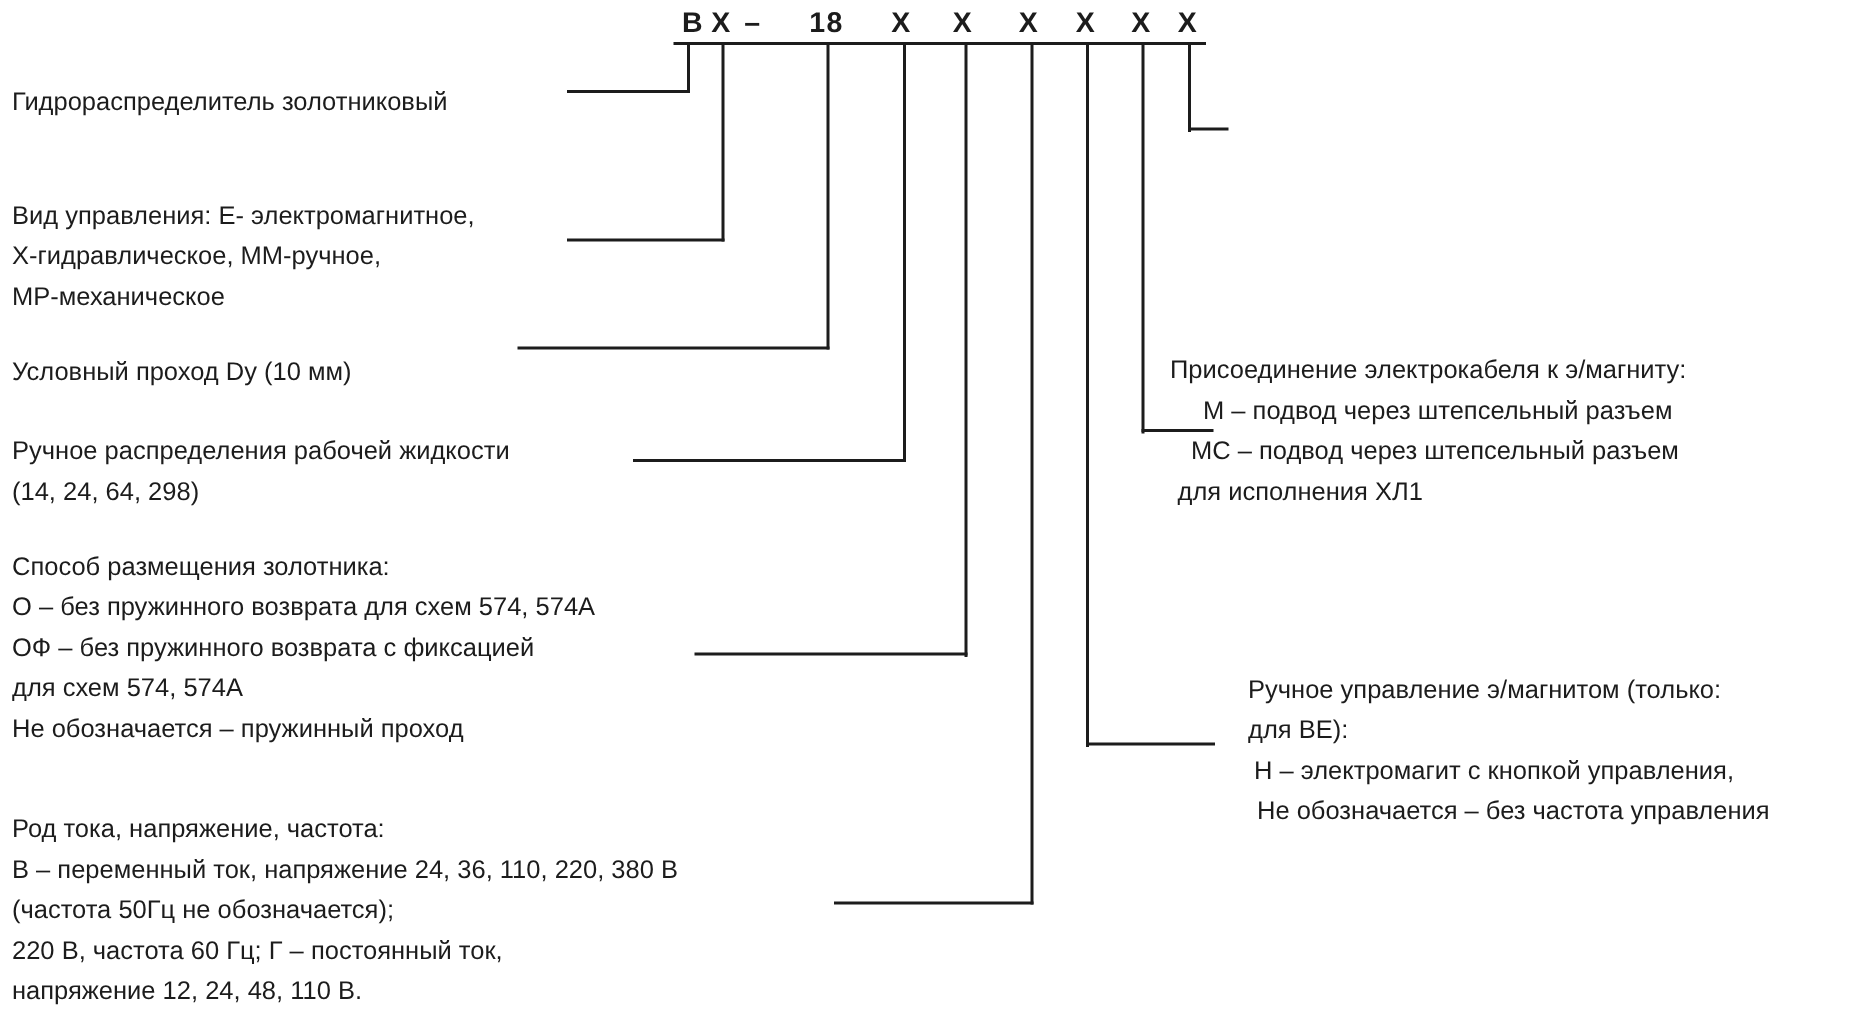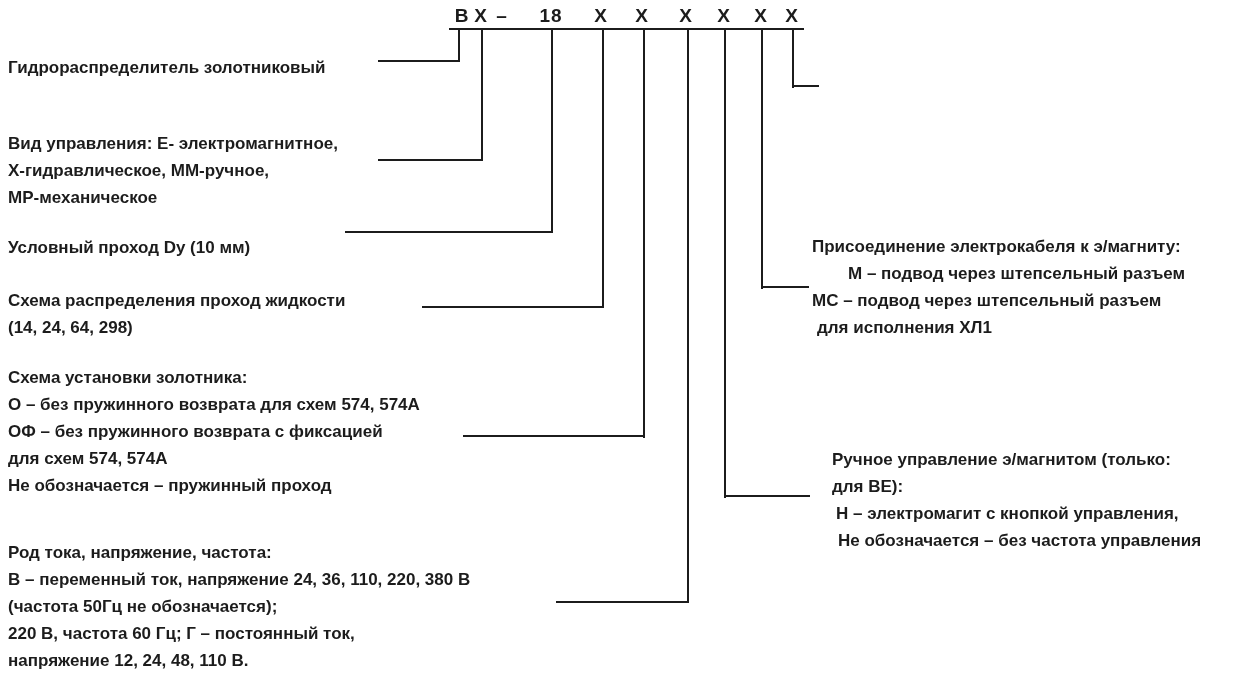--- a/index.html
+++ b/index.html
@@ -15,21 +15,21 @@
     position:absolute;
     top:5px;
     transform:translateX(-50%);
     font-size:19px;
     font-weight:700;
     letter-spacing:1px;
     white-space:nowrap;
   }
   .hline{position:absolute;height:2px;background:#1c1c1c;}
   .vline{position:absolute;width:2px;background:#1c1c1c;}
-  .block{position:absolute;font-size:17px;font-weight:700;line-height:27px;white-space:nowrap;}
+  .block{position:absolute;font-size:17px;font-weight:400;line-height:27px;white-space:nowrap;}
   .block .line{height:27px;}
 </style>
 </head>
 <body>
 
 <div id="canvas">
 
   <span class="code-char" style="left:462px">В</span>
   <span class="code-char" style="left:481px">Х</span>
   <span class="code-char" style="left:502px">–</span>
@@ -72,45 +72,45 @@
     <div class="line">Вид управления: Е- электромагнитное,</div>
     <div class="line">Х-гидравлическое, ММ-ручное,</div>
     <div class="line">МР-механическое</div>
   </div>
 
   <div class="block" style="left:8px;top:234px">
     <div class="line">Условный проход Dу (10 мм)</div>
   </div>
 
   <div class="block" style="left:8px;top:287px">
-    <div class="line">Схема распределения проход жидкости</div>
+    <div class="line">Ручное распределения рабочей жидкости</div>
     <div class="line">(14, 24, 64, 298)</div>
   </div>
 
   <div class="block" style="left:8px;top:364px">
-    <div class="line">Схема установки золотника:</div>
+    <div class="line">Способ размещения золотника:</div>
     <div class="line">О – без пружинного возврата для схем 574, 574А</div>
     <div class="line">ОФ – без пружинного возврата с фиксацией</div>
     <div class="line">для схем  574, 574А</div>
     <div class="line">Не обозначается – пружинный проход</div>
   </div>
 
   <div class="block" style="left:8px;top:539px">
     <div class="line">Род тока, напряжение, частота:</div>
     <div class="line">В – переменный ток, напряжение 24, 36, 110, 220, 380 В</div>
     <div class="line">(частота 50Гц не обозначается);</div>
     <div class="line">220 В, частота 60 Гц; Г – постоянный ток,</div>
     <div class="line">напряжение 12, 24, 48, 110 В.</div>
   </div>
 
 
-  <div class="block" style="left:812px;top:233px">
+  <div class="block" style="left:780px;top:233px">
     <div class="line">Присоединение электрокабеля к э/магниту:</div>
-    <div class="line" style="margin-left:36px">М – подвод через штепсельный разъем</div>
-    <div class="line" style="">МС – подвод через штепсельный разъем</div>
+    <div class="line" style="margin-left:22px">М – подвод через штепсельный разъем</div>
+    <div class="line" style="margin-left:14px">МС – подвод через штепсельный разъем</div>
     <div class="line" style="margin-left:5px">для исполнения ХЛ1</div>
   </div>
 
   <div class="block" style="left:832px;top:446px">
     <div class="line">Ручное управление э/магнитом (только:</div>
     <div class="line">для ВЕ):</div>
     <div class="line" style="margin-left:4px">Н – электромагит с кнопкой управления,</div>
     <div class="line" style="margin-left:6px">Не обозначается – без частота управления</div>
   </div>
 

